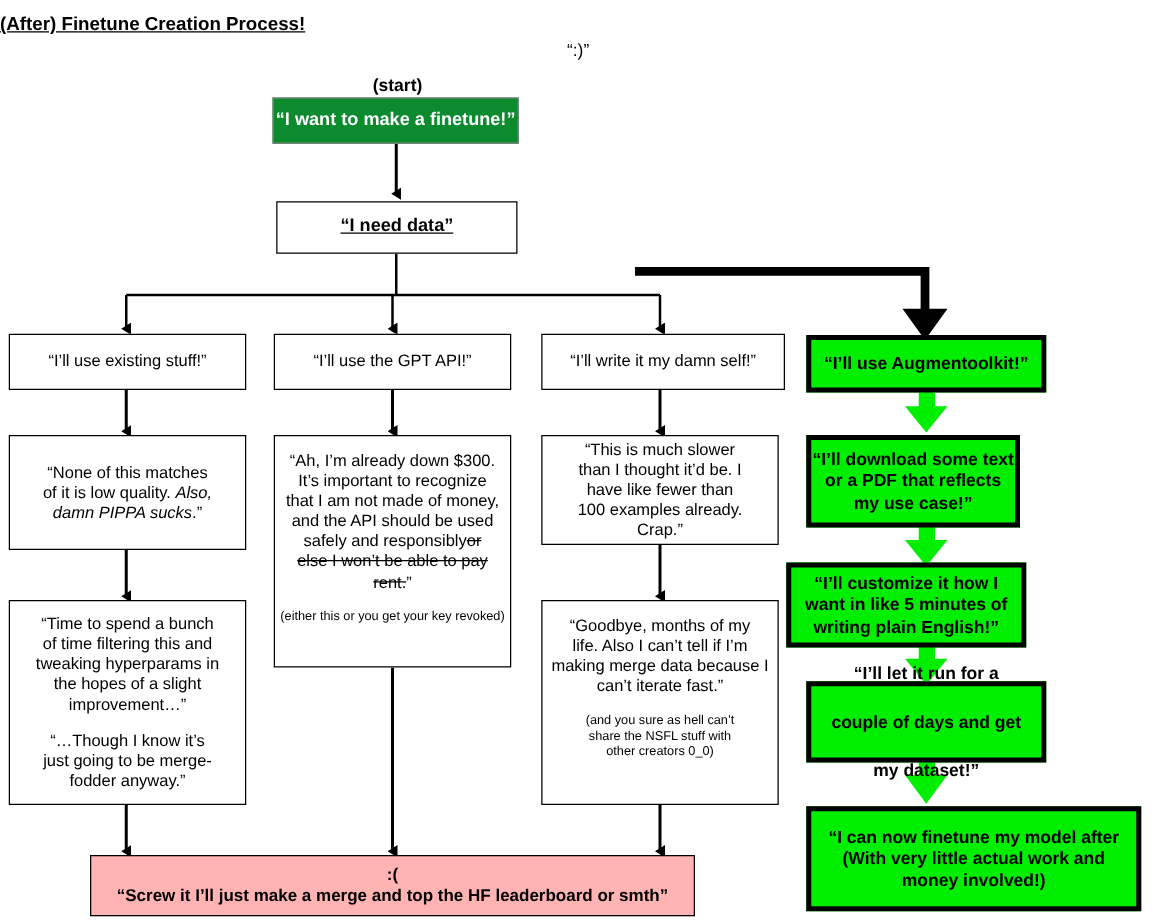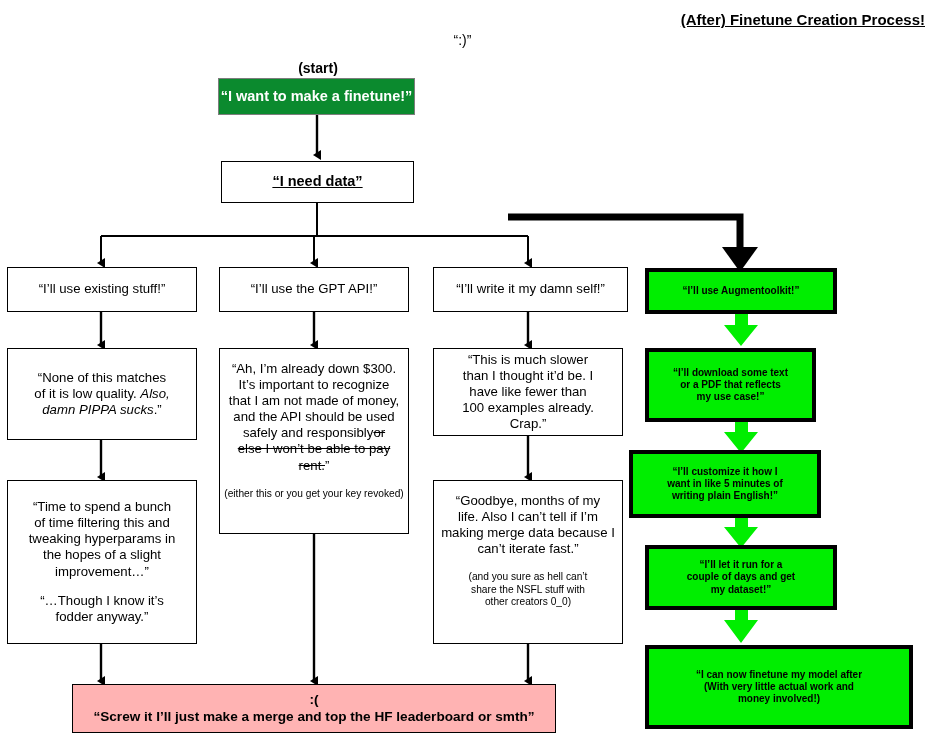--- a/index.html
+++ b/index.html
@@ -39,21 +39,21 @@
     line-height: 1.22;
   }
   .node .line { display: block; width: 100%; }
   .plain-box {
     border: 1.6px solid #000;
     background: #ffffff;
     font-size: 13.2px;
   }
   .thick-box {
     border: 4px solid #000;
-    font-size: 10px;
+    font-size: 14px;
     font-weight: bold;
   }
   .green-start {
     background: #0b8a2e;
     border: 1.6px solid #7d7d7d;
     color: #ffffff;
     font-weight: bold;
     font-size: 14.5px;
   }
   .green-bright {
@@ -68,21 +68,21 @@
     font-size: 13.6px;
   }
   .bold-underline {
     font-weight: bold;
     text-decoration: underline;
     font-size: 14.5px;
   }
   .title {
     position: absolute;
     width: 100%;
-    text-align: right;
+    text-align: left;
     font-weight: bold;
     text-decoration: underline;
     font-size: 15px;
   }
   .subtitle {
     position: absolute;
     width: 100%;
     text-align: center;
     font-size: 14px;
   }
@@ -171,20 +171,21 @@
   </div>
 
   <div class="node plain-box" style="left:7px; top:480px; width:190px; height:164px;">
     <span class="line">“Time to spend a bunch</span>
     <span class="line">of time filtering this and</span>
     <span class="line">tweaking hyperparams in</span>
     <span class="line">the hopes of a slight</span>
     <span class="line">improvement…”</span>
     <span class="gap"></span>
     <span class="line">“…Though I know it’s</span>
+    <span class="line">just going to be merge-</span>
     <span class="line">fodder anyway.”</span>
   </div>
 
   <div class="node plain-box" style="left:219px; top:267px; width:190px; height:45px;">
     <span class="line">“I’ll use the GPT API!”</span>
   </div>
 
   <div class="node plain-box" style="left:219px; top:348px; width:190px; height:186px; justify-content:flex-start; padding-top:12px;">
     <span class="line">“Ah, I’m already down $300.</span>
     <span class="line">It’s important to recognize</span>
@@ -227,21 +228,21 @@
     <span class="line">or a PDF that reflects</span>
     <span class="line">my use case!”</span>
   </div>
 
   <div class="node thick-box green-bright" style="left:629px; top:450px; width:192px; height:68px;">
     <span class="line">“I’ll customize it how I</span>
     <span class="line">want in like 5 minutes of</span>
     <span class="line">writing plain English!”</span>
   </div>
 
-  <div class="node thick-box green-bright" style="left:645px; top:545px; width:192px; height:65px;">
+  <div class="node thick-box green-bright" style="left:645px; top:545px; width:192px; height:65px;gap:22px;">
     <span class="line">“I’ll let it run for a</span>
     <span class="line">couple of days and get</span>
     <span class="line">my dataset!”</span>
   </div>
 
   <div class="node thick-box green-bright" style="left:645px; top:645px; width:268px; height:84px;">
     <span class="line">“I can now finetune my model after</span>
     <span class="line">(With very little actual work and</span>
     <span class="line">money involved!)</span>
   </div>

